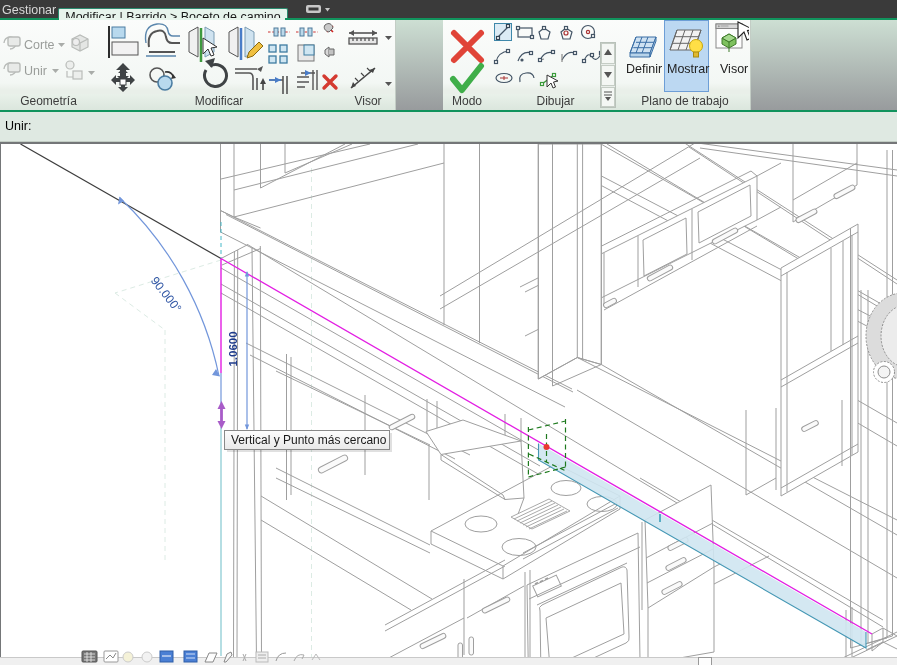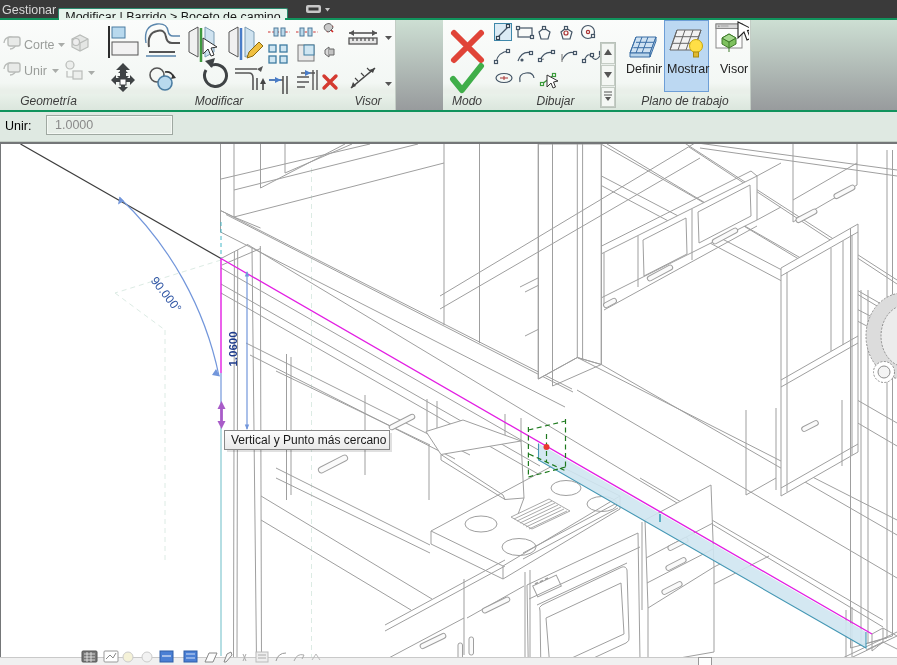--- a/index.html
+++ b/index.html
@@ -4,21 +4,21 @@
 <style>
 html,body{margin:0;padding:0;}
 body{width:897px;height:665px;overflow:hidden;font-family:"Liberation Sans",sans-serif;background:#fff;position:relative;}
 .titlebar{position:absolute;left:0;top:0;width:897px;height:18px;background:#3a3a3a;}
 .tb-prev{position:absolute;left:2px;top:3px;color:#d8d8d8;font-size:12.5px;text-align:center;}
 .tab-active{position:absolute;left:58px;top:8px;width:228px;height:17px;background:#e7f4ec;border:1px solid #2a8a6e;border-bottom:none;border-radius:2px 2px 0 0;color:#161616;font-size:12.5px;text-align:center;line-height:17px;}
 .tb-btn{position:absolute;left:305px;top:4px;width:26px;height:11px;}
 .greenline{position:absolute;left:0;width:897px;height:2px;background:#11935d;}
 .ribbon{position:absolute;left:0;top:20px;width:897px;height:90px;background:linear-gradient(180deg,#cddfd3,#989b9d);}
 .panel{position:absolute;top:0;height:90px;background:linear-gradient(180deg,#fbfcfb 0%,#f3f7f4 70%,#e9efe9 78%,#e9efe9 100%);border-right:1px solid #c3cdc5;}
-.plabel{position:absolute;bottom:0;left:0;right:0;height:16px;background:linear-gradient(180deg,#e9f1ea,#dbe6dd);font-size:12px;color:#3c3c3c;text-align:center;line-height:15px;font-style:italic;}
+.plabel{position:absolute;bottom:0;left:0;right:0;height:16px;background:linear-gradient(180deg,#e9f1ea,#dbe6dd);font-size:12px;color:#3c3c3c;text-align:center;line-height:15px;}
 .options{position:absolute;left:0;top:112px;width:897px;height:29px;background:#dfe9e2;border-bottom:1px solid #c2cdc4;}
 .options .lbl{position:absolute;left:5px;top:7px;font-size:12.5px;color:#000;}
 .options .inp{position:absolute;left:46px;top:3px;width:117px;height:18px;background:#e7eee8;border:1px solid #9fa8a1;box-shadow:inset 0 0 0 1px #f4f8f4;color:#8a8a8a;font-size:12.5px;line-height:18px;padding-left:8px;}
 .viewport{position:absolute;left:0;top:142px;width:897px;height:515px;background:#fff;border-top:2px solid #747678;border-left:1px solid #747678;box-sizing:border-box;}
 .statusbar{position:absolute;left:0;top:657px;width:897px;height:8px;background:#f0f0f0;border-top:1px solid #c9c9c9;}
 svg{display:block;}
 </style>
 </head>
 <body>
 <div class="titlebar">
@@ -277,21 +277,20 @@
   <rect x="1.5" y="23.5" width="13" height="20" fill="#f4f7f4" stroke="#c5cdc5"></rect>
       <path d="M4 30 l8 0 -4 6z" fill="#555"></path>
   <rect x="1.5" y="45.5" width="13" height="19" fill="#f4f7f4" stroke="#c5cdc5"></rect>
       <path d="M4 50 l8 0 m-8 3 l8 0" stroke="#555"></path>
       <path d="M5 55 l6 0 -3 4z" fill="#555"></path>
  </svg>
 </div>
 <div class="greenline" style="top:110px"></div>
 <div class="options">
  <span class="lbl">Unir:</span>
- <div class="inp">1.0000</div>
 </div>
 <div class="viewport">
 <svg width="896" height="513" viewBox="1 144 896 513">
 <g fill="none" stroke="#9f9f9f" stroke-width="1">
 
  <g stroke="#dcebe4" stroke-dasharray="5 4">
   <path d="M221,260 L115,293 M115,293 L165,330 M165,330 L165,560 M311.5,168 L311.5,660"></path>
  </g>
 
  <path d="M221,179 L370,144 M234,190 L418,144 M234,217 L444,163"></path>

